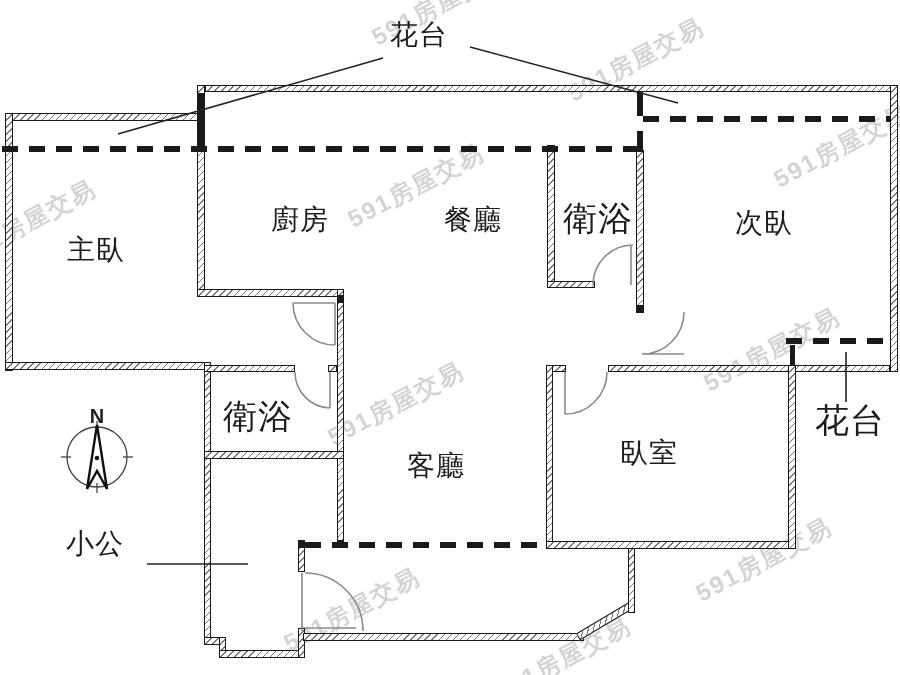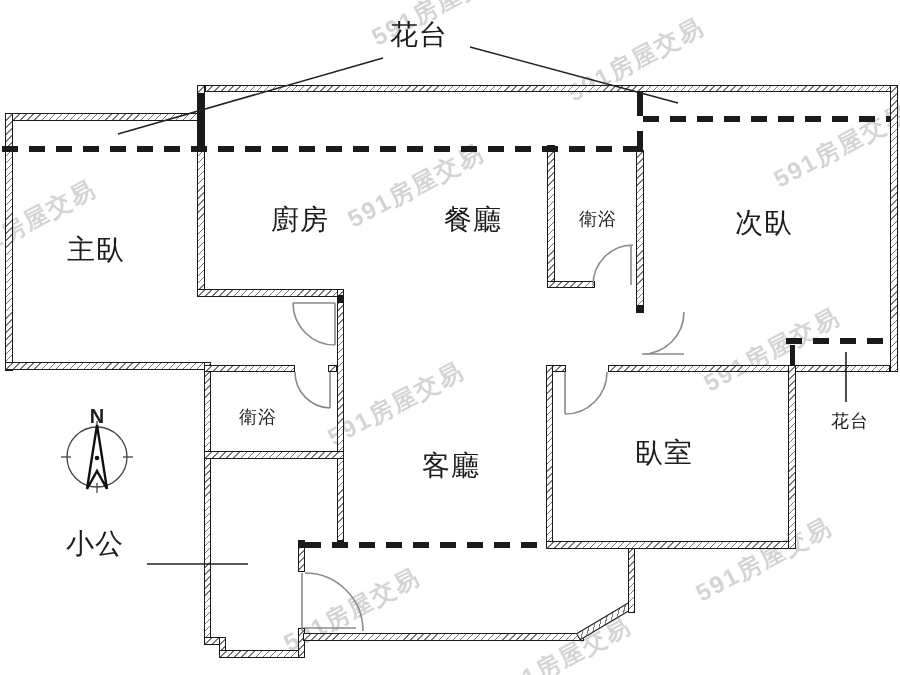--- a/index.html
+++ b/index.html
@@ -20,21 +20,21 @@
   
   .dash{
     position:absolute;height:6px;
     background-image:repeating-linear-gradient(90deg,var(--c-line,#1a1a1a) 0 16px,transparent 16px 27px);
   }
   
   .lbl{
     position:absolute;transform:translate(-50%,-50%);
     color:#1c1c1c;font-size:28px;font-weight:500;white-space:nowrap;letter-spacing:1px;
   }
-  .lbl.s26{font-size:18px;}
+  .lbl.s26{font-size:34px;}
   .lbl.n{font-size:20px;font-weight:700;letter-spacing:0;}
   
   .wm{
     position:absolute;transform:translate(-50%,-50%) rotate(-28deg);
     color:var(--c-watermark,#d4d4d4);font-size:24px;font-weight:700;
     white-space:nowrap;letter-spacing:2px;user-select:none;
   }
   svg.overlay{position:absolute;left:0;top:0;z-index:4;pointer-events:none;}
   .wm{z-index:0}.wall{z-index:1}.bar{z-index:2}.dash{z-index:3}.lbl{z-index:5}
 </style>
@@ -129,19 +129,19 @@
     </g>
   </svg>
 
   <div class="lbl" style="left:419px;top:35px">花台</div>
   <div class="lbl" style="left:96px;top:250px">主臥</div>
   <div class="lbl" style="left:300px;top:220px">廚房</div>
   <div class="lbl" style="left:473px;top:220px">餐廳</div>
   <div class="lbl s26" style="left:598px;top:219px">衛浴</div>
   <div class="lbl" style="left:764px;top:223px">次臥</div>
   <div class="lbl s26" style="left:258px;top:417px">衛浴</div>
-  <div class="lbl" style="left:451px;top:466px">客廳</div>
-  <div class="lbl" style="left:664px;top:453px">臥室</div>
+  <div class="lbl" style="left:436px;top:466px">客廳</div>
+  <div class="lbl" style="left:649px;top:453px">臥室</div>
   <div class="lbl s26" style="left:850px;top:421px">花台</div>
   <div class="lbl" style="left:95px;top:544px">小公</div>
   <div class="lbl n" style="left:97px;top:416px">N</div>
 
 </div>
 
 </body></html>

